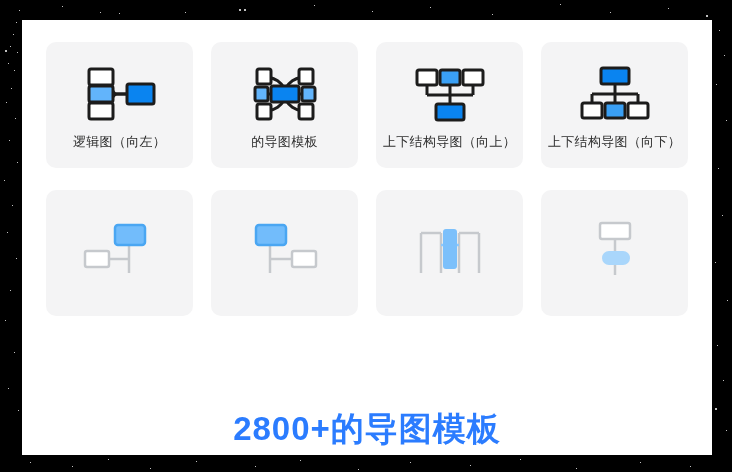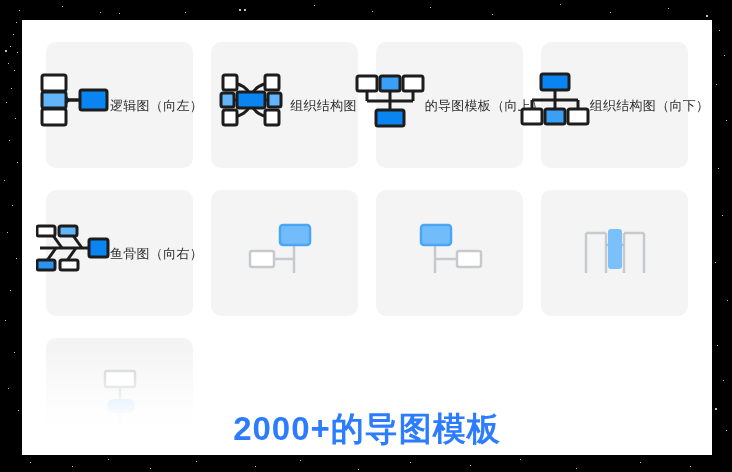--- a/index.html
+++ b/index.html
@@ -32,21 +32,21 @@
     display: grid;
     grid-template-columns: repeat(4, 147px);
     grid-template-rows: 126px 126px 126px;
     column-gap: 18px;
     row-gap: 22px;
   }
   .card {
     background: #f4f4f5;
     border-radius: 10px;
     display: flex;
-    flex-direction: row;
+    flex-direction: column;
     align-items: center;
     justify-content: center;
     position: relative;
   }
   .card .icon-wrap {
     width: 78px; height: 62px;
     display: flex; align-items: center; justify-content: center;
     margin-bottom: 10px;
   }
   .card .card-label {
@@ -178,68 +178,51 @@
             <path d="M48 29 H57" stroke="#1c1c1c" stroke-width="3" fill="none"></path>
             <rect x="7" y="4" width="14" height="15" rx="2" fill="#ffffff" stroke="#1c1c1c" stroke-width="3"></rect>
             <rect x="49" y="4" width="14" height="15" rx="2" fill="#ffffff" stroke="#1c1c1c" stroke-width="3"></rect>
             <rect x="7" y="39" width="14" height="15" rx="2" fill="#ffffff" stroke="#1c1c1c" stroke-width="3"></rect>
             <rect x="49" y="39" width="14" height="15" rx="2" fill="#ffffff" stroke="#1c1c1c" stroke-width="3"></rect>
             <rect x="5" y="22" width="13" height="14" rx="2" fill="#62b4fb" stroke="#1c1c1c" stroke-width="3"></rect>
             <rect x="52" y="22" width="13" height="14" rx="2" fill="#62b4fb" stroke="#1c1c1c" stroke-width="3"></rect>
             <rect x="21" y="21" width="28" height="16" rx="2" fill="#0a84f0" stroke="#1c1c1c" stroke-width="3"></rect>
           </svg>
         </div>
-        <div class="card-label">组织结构图</div>
+        <div class="card-label">的导图模板</div>
       </div>
 
 
       <div class="card">
         <div class="icon-wrap">
           <svg width="70" height="56" viewBox="0 0 70 56">
             <path d="M12 18 V29 M58 18 V29 M35 18 V40 M12 29 H58" stroke="#1c1c1c" stroke-width="3" fill="none"></path>
             <rect x="2" y="4" width="20" height="15" rx="2" fill="#ffffff" stroke="#1c1c1c" stroke-width="3"></rect>
             <rect x="48" y="4" width="20" height="15" rx="2" fill="#ffffff" stroke="#1c1c1c" stroke-width="3"></rect>
             <rect x="25" y="4" width="20" height="15" rx="2" fill="#3aa0f5" stroke="#1c1c1c" stroke-width="3"></rect>
             <rect x="21" y="38" width="28" height="16" rx="2" fill="#0a84f0" stroke="#1c1c1c" stroke-width="3"></rect>
           </svg>
         </div>
-        <div class="card-label">的导图模板（向上）</div>
+        <div class="card-label">上下结构导图（向上）</div>
       </div>
 
       <div class="card">
         <div class="icon-wrap">
           <svg width="70" height="56" viewBox="0 0 70 56">
             <path d="M35 18 V28 M12 28 H58 M12 28 V38 M58 28 V38 M35 28 V38" stroke="#1c1c1c" stroke-width="3" fill="none"></path>
             <rect x="21" y="2" width="28" height="16" rx="2" fill="#0a84f0" stroke="#1c1c1c" stroke-width="3"></rect>
             <rect x="2" y="37" width="20" height="15" rx="2" fill="#ffffff" stroke="#1c1c1c" stroke-width="3"></rect>
             <rect x="48" y="37" width="20" height="15" rx="2" fill="#ffffff" stroke="#1c1c1c" stroke-width="3"></rect>
             <rect x="25" y="37" width="20" height="15" rx="2" fill="#3aa0f5" stroke="#1c1c1c" stroke-width="3"></rect>
           </svg>
         </div>
-        <div class="card-label">组织结构图（向下）</div>
-      </div>
-
-
-      <div class="card">
-        <div class="icon-wrap">
-          <svg width="74" height="56" viewBox="0 0 74 56">
-            <path d="M4 28 H54" stroke="#1c1c1c" stroke-width="3" fill="none"></path>
-            <path d="M46 28 L36 14" stroke="#1c1c1c" stroke-width="3" fill="none"></path>
-            <path d="M40 28 L30 42" stroke="#1c1c1c" stroke-width="3" fill="none"></path>
-            <path d="M26 28 L16 14" stroke="#1c1c1c" stroke-width="3" fill="none"></path>
-            <path d="M20 28 L10 42" stroke="#1c1c1c" stroke-width="3" fill="none"></path>
-            <rect x="23" y="6" width="18" height="10" rx="2" fill="#62b4fb" stroke="#1c1c1c" stroke-width="3"></rect>
-            <rect x="1" y="6" width="18" height="10" rx="2" fill="#ffffff" stroke="#1c1c1c" stroke-width="3"></rect>
-            <rect x="24" y="40" width="18" height="10" rx="2" fill="#ffffff" stroke="#1c1c1c" stroke-width="3"></rect>
-            <rect x="1" y="40" width="18" height="10" rx="2" fill="#2b93f2" stroke="#1c1c1c" stroke-width="3"></rect>
-            <rect x="53" y="19" width="19" height="18" rx="2" fill="#0a84f0" stroke="#1c1c1c" stroke-width="3"></rect>
-          </svg>
-        </div>
-        <div class="card-label">鱼骨图（向右）</div>
-      </div>
+        <div class="card-label">上下结构导图（向下）</div>
+      </div>
+
+
 
       <div class="card row-fade">
         <div class="icon-wrap">
           <svg width="74" height="58" viewBox="0 0 74 58">
             <path d="M46 26 V54 M20 40 H46" stroke="#c6c9cd" stroke-width="2.5" fill="none"></path>
             <rect x="2" y="32" width="24" height="16" rx="2" fill="#ffffff" stroke="#c6c9cd" stroke-width="2.5"></rect>
             <rect x="32" y="6" width="30" height="20" rx="3" fill="#72bcfb" stroke="#4aa6f2" stroke-width="2.5"></rect>
           </svg>
         </div>
         <div class="card-label"></div>
@@ -276,15 +259,15 @@
             <rect x="24" y="32" width="28" height="14" rx="7" fill="#a9d6fb"></rect>
           </svg>
         </div>
         <div class="card-label"></div>
       </div>
 
     </div>
 
     <div class="fade-mask"></div>
 
-    <div class="promo">2000+的导图模板</div>
+    <div class="promo">2800+的导图模板</div>
   </div>
 </div>
 
 </body></html>

